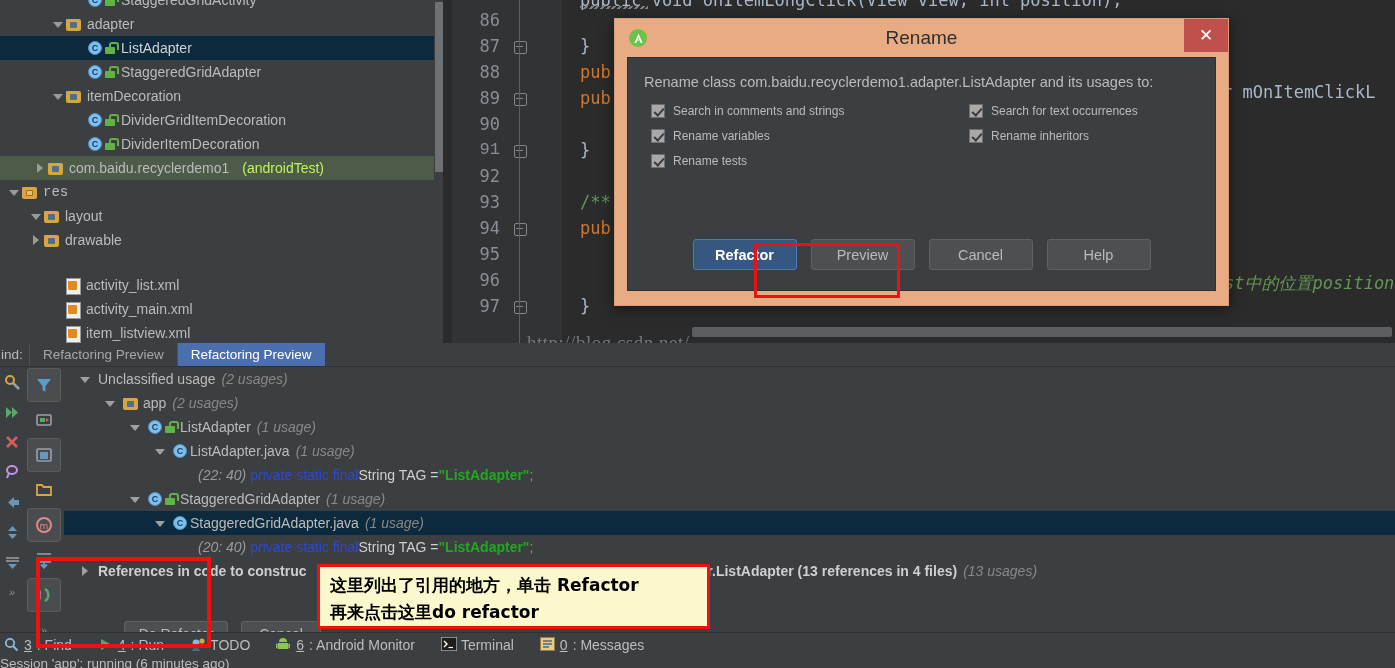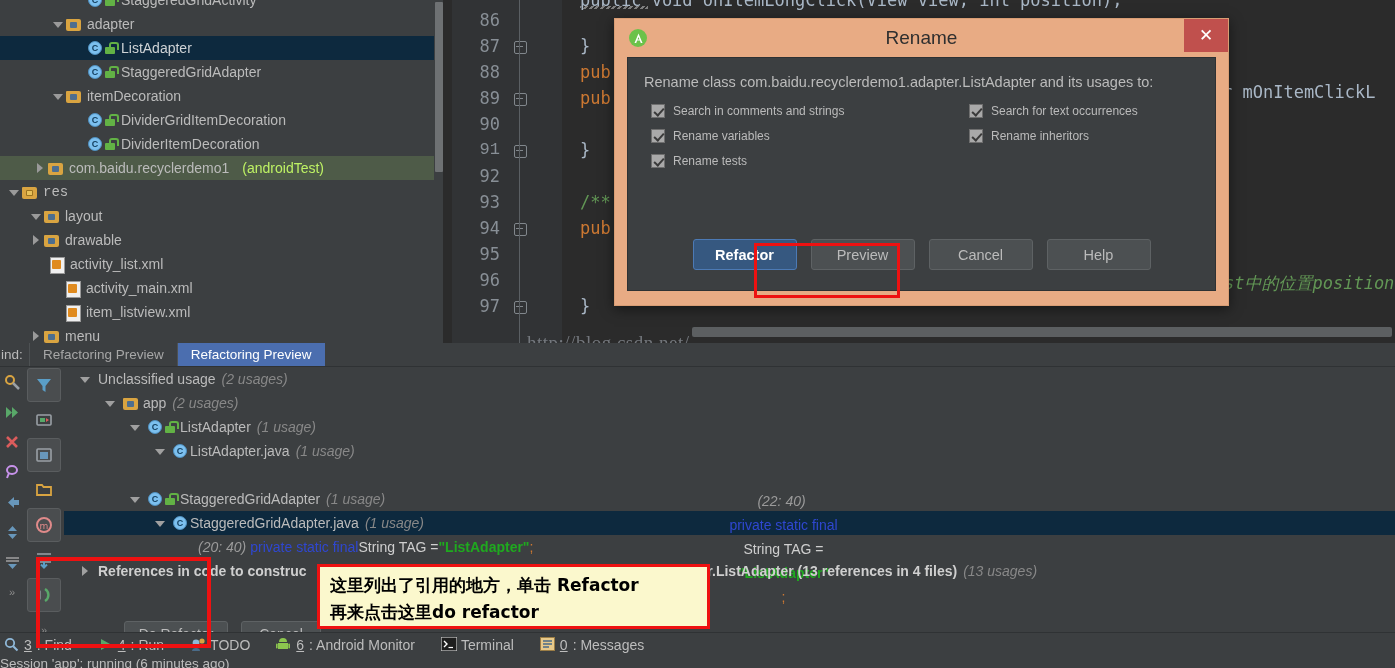--- a/index.html
+++ b/index.html
@@ -392,21 +392,21 @@
         <div class="tree-row" style="padding-left: 28px;">
           <span class="arrow down"></span>
           <span class="ico ico-folder"></span>
           <span class="tree-label">layout</span>
         </div>
         <div class="tree-row" style="padding-left: 28px;">
           <span class="arrow right"></span>
           <span class="ico ico-folder"></span>
           <span class="tree-label">drawable</span>
         </div>
-        <div class="tree-row" style="padding-left: 34px;">
+        <div class="tree-row" style="padding-left: 50px; margin-top: 21px;">
           <span class="arrow "></span>
           <span class="ico ico-xml"></span>
           <span class="tree-label">activity_list.xml</span>
         </div>
         <div class="tree-row" style="padding-left: 50px;">
           <span class="arrow "></span>
           <span class="ico ico-xml"></span>
           <span class="tree-label">activity_main.xml</span>
         </div>
         <div class="tree-row" style="padding-left: 50px;">
@@ -626,21 +626,21 @@
           <span class="ico ico-lock"></span>
           <span class="">ListAdapter</span>
           <span class="u-count">(1 usage)</span>
         </div>
         <div class="u-row" style="padding-left: 83px;">
           <span class="u-arrow down"></span>
           <span class="ico ico-class">C</span>
           <span class="">ListAdapter.java</span>
           <span class="u-count">(1 usage)</span>
         </div>
-        <div class="u-row" style="padding-left: 108px; flex-direction: column;">
+        <div class="u-row" style="padding-left: 108px;">
           <span class="u-arrow "></span>
           <span class="u-loc">(22: 40)</span>
           <span class="u-kw">private static final</span>
           <span class="u-plain"> String TAG = </span>
           <span class="u-str">"ListAdapter"</span>
           <span class="u-plain" style="color: rgb(204, 120, 50);">;</span>
         </div>
         <div class="u-row" style="padding-left: 58px;">
           <span class="u-arrow down"></span>
           <span class="ico ico-class">C</span>

